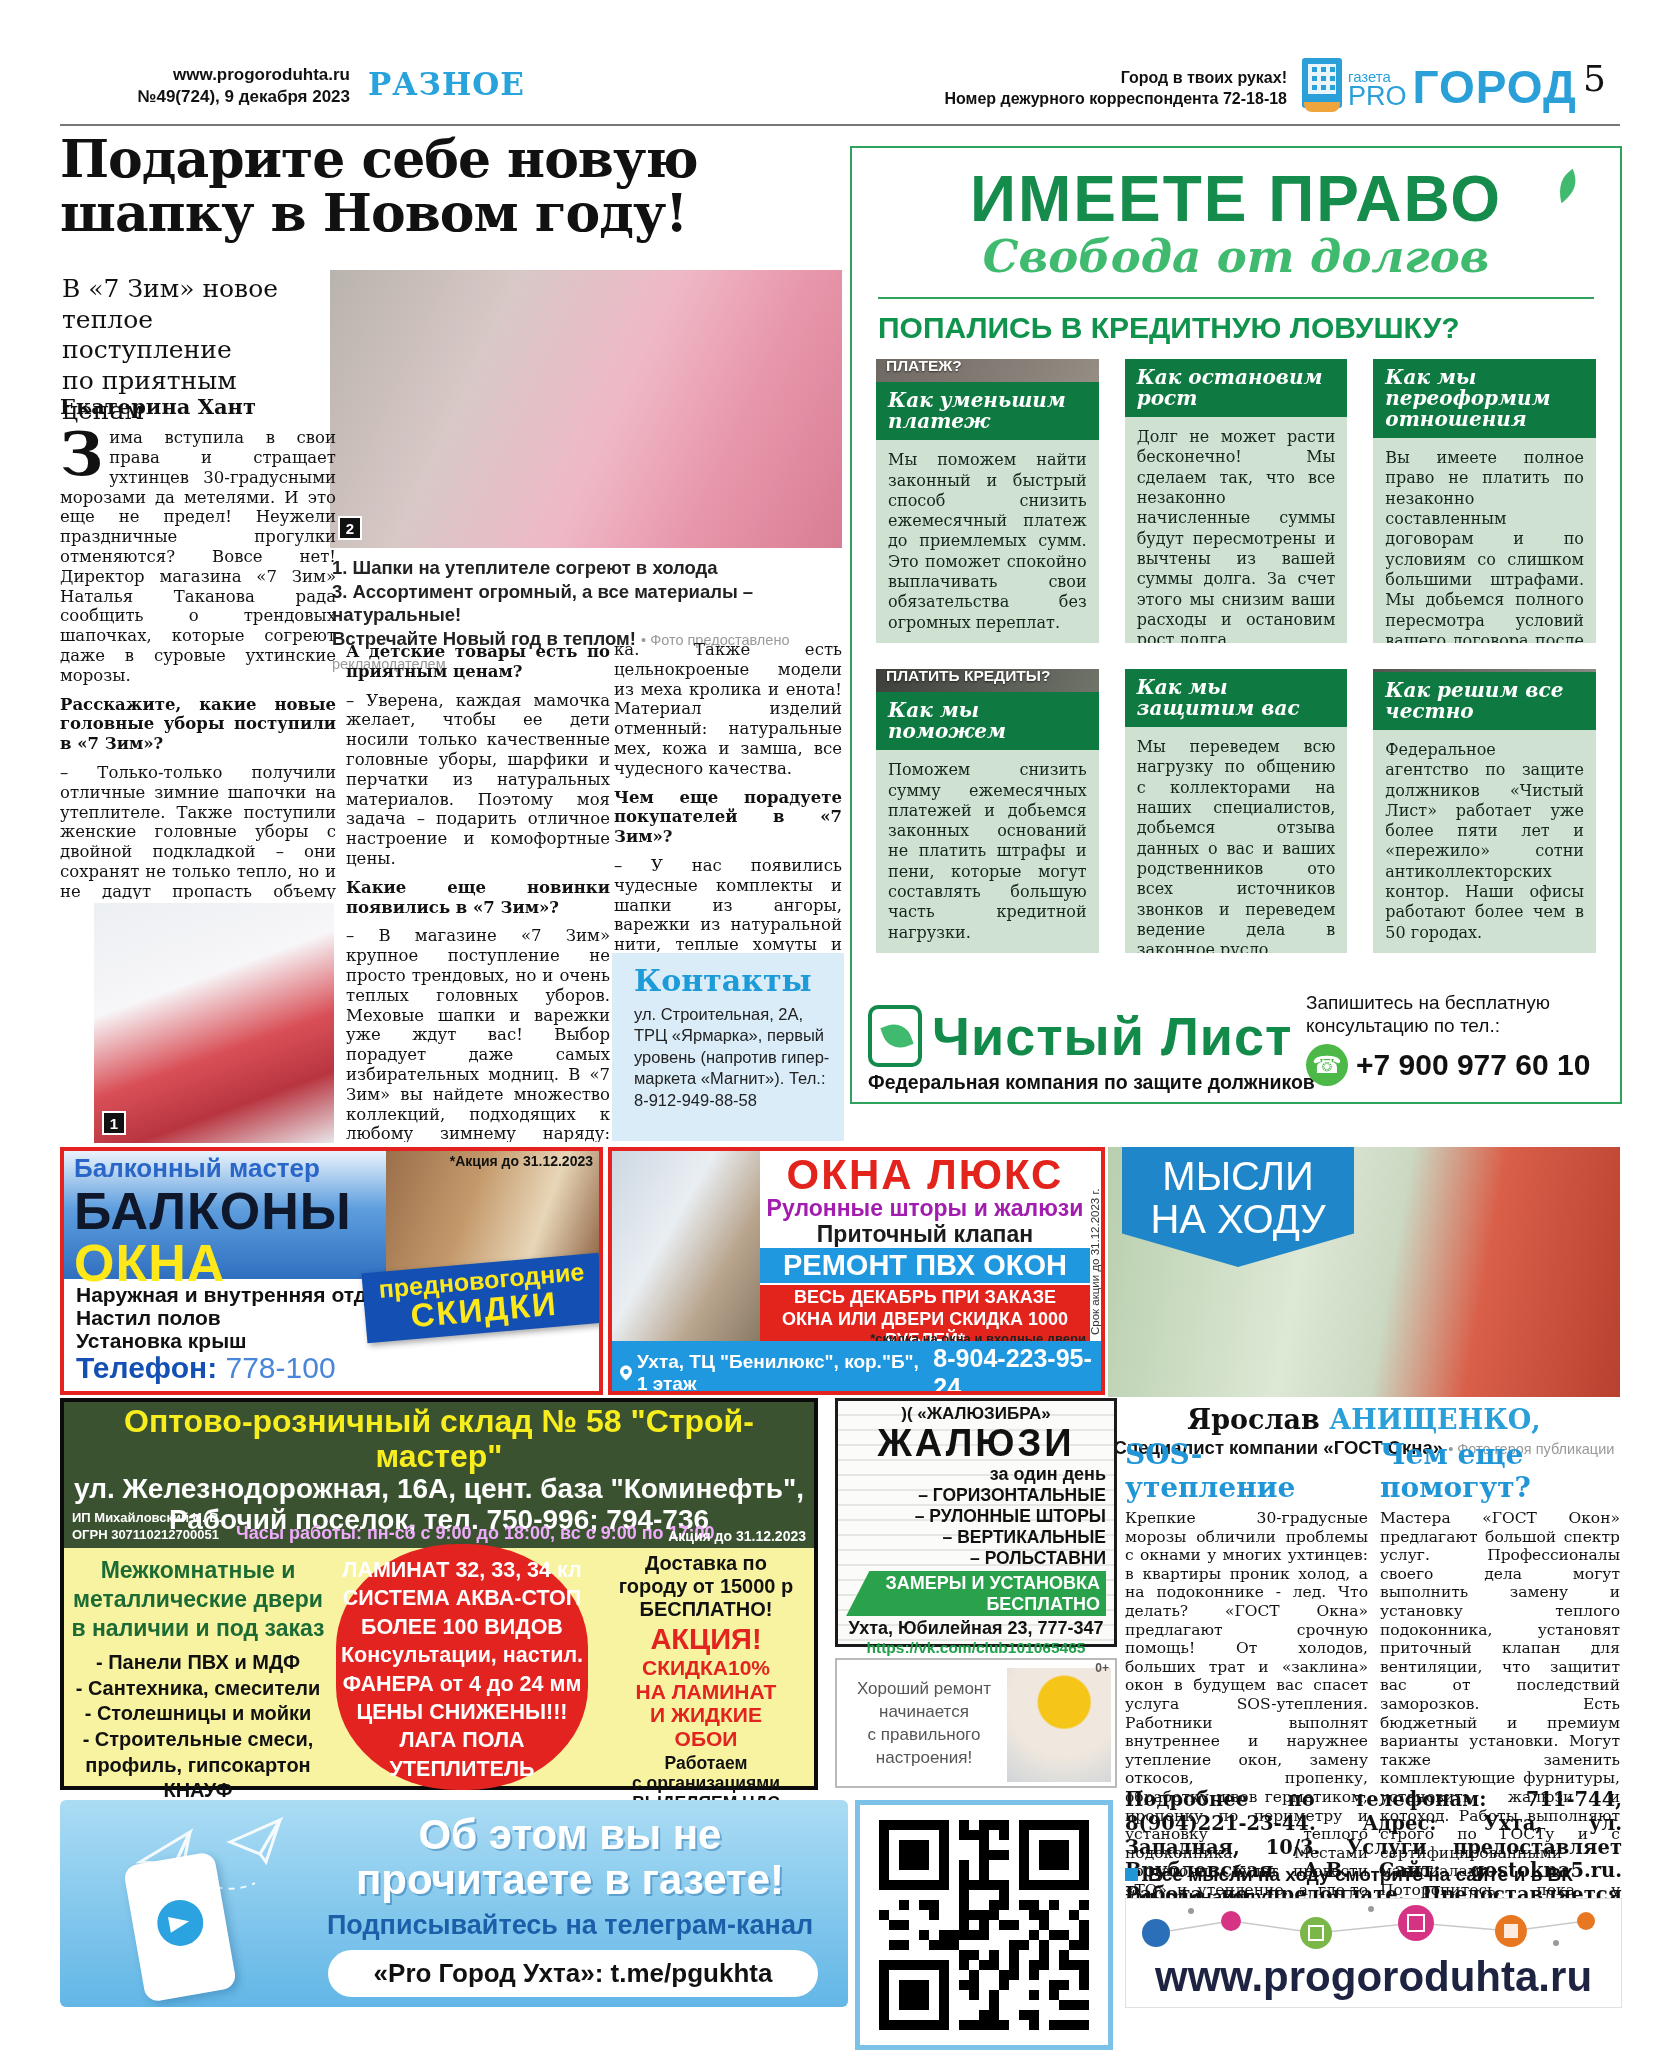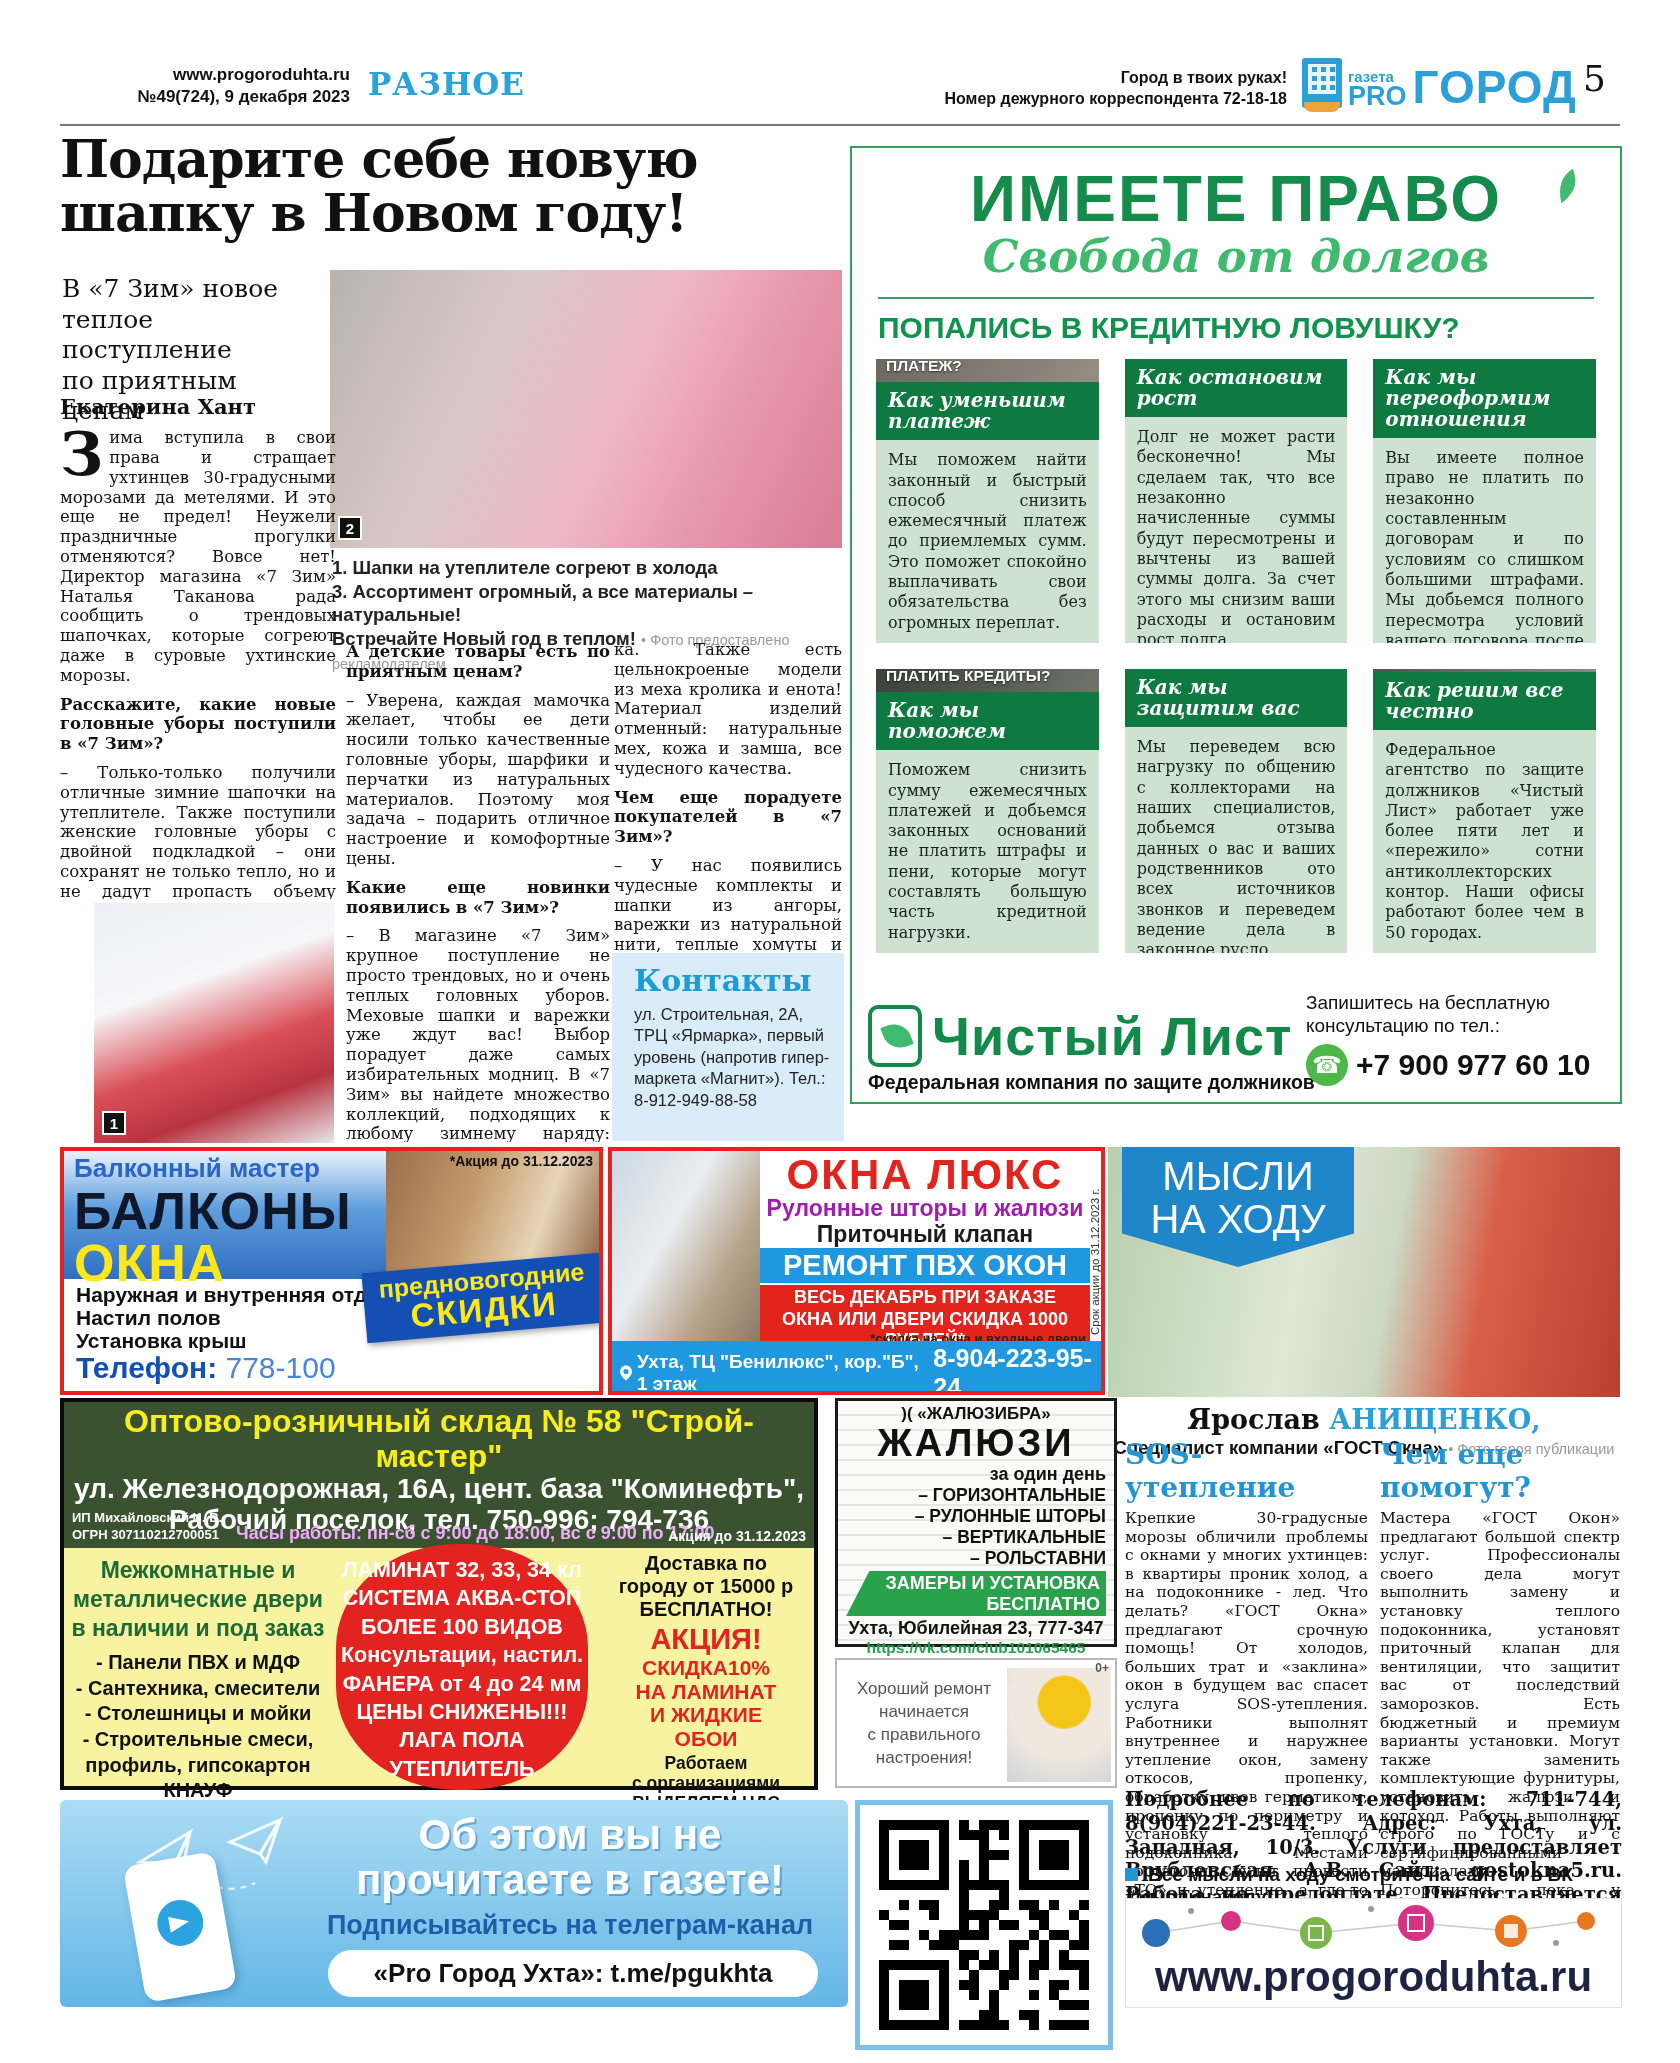--- a/index.html
+++ b/index.html
@@ -12,21 +12,21 @@
   
   #h-left { left:88px; top:64px; width:262px; text-align:right; font-weight:bold; font-size:17px; line-height:1.3; }
   #h-section { left:368px; top:66px; font-family:"DejaVu Serif",serif; font-weight:bold; font-size:31px; color:#29a3dc; letter-spacing:1px; }
   #h-right { left:895px; top:68px; width:392px; text-align:right; font-size:16px; line-height:1.3; font-weight:bold; }
   #h-logo { left:1302px; top:58px; display:flex; align-items:flex-end; gap:6px; }
   #h-logo .bld { width:40px; height:50px; background:#2a9fd8; border-radius:3px; position:relative; }
   #h-logo .bld i { position:absolute; left:6px; top:6px; right:6px; bottom:14px;
       background:repeating-linear-gradient(0deg,#fff 0 4px,transparent 4px 9px),
                  repeating-linear-gradient(90deg,#fff 0 4px,transparent 4px 9px); opacity:.9; display:block;}
   #h-logo .bld b { position:absolute; left:2px; bottom:-4px; width:36px; height:10px; background:#f0a43c; border-radius:0 0 8px 8px; }
-  #h-logo .lg-col { display:flex; flex-direction:column; line-height:.9; color:#2a9fd8; font-weight:bold; }
+  #h-logo .lg-col { display:flex; flex-direction:column; line-height:.9; color:#2a9fd8; font-weight:normal; }
   #h-logo .lg-gazeta { font-size:15px; }
   #h-logo .lg-pro { font-size:27px; }
   #h-logo .lg-gorod { font-size:46px; font-weight:bold; color:#2a9fd8; letter-spacing:1px; line-height:.9; }
   #h-page { left:1583px; top:58px; font-family:"DejaVu Serif",serif; font-size:36px; }
   #h-rule { left:60px; top:124px; width:1560px; height:2px; background:#777; }
 
   
   #a-title { left:60px; top:132px; width:800px; font-family:"DejaVu Serif",serif; font-weight:bold;
              font-size:52px; line-height:1.04; letter-spacing:-1px; }
   #a-lead  { left:62px; top:274px; width:255px; font-family:"DejaVu Serif",serif; font-size:25px; line-height:1.22; }

